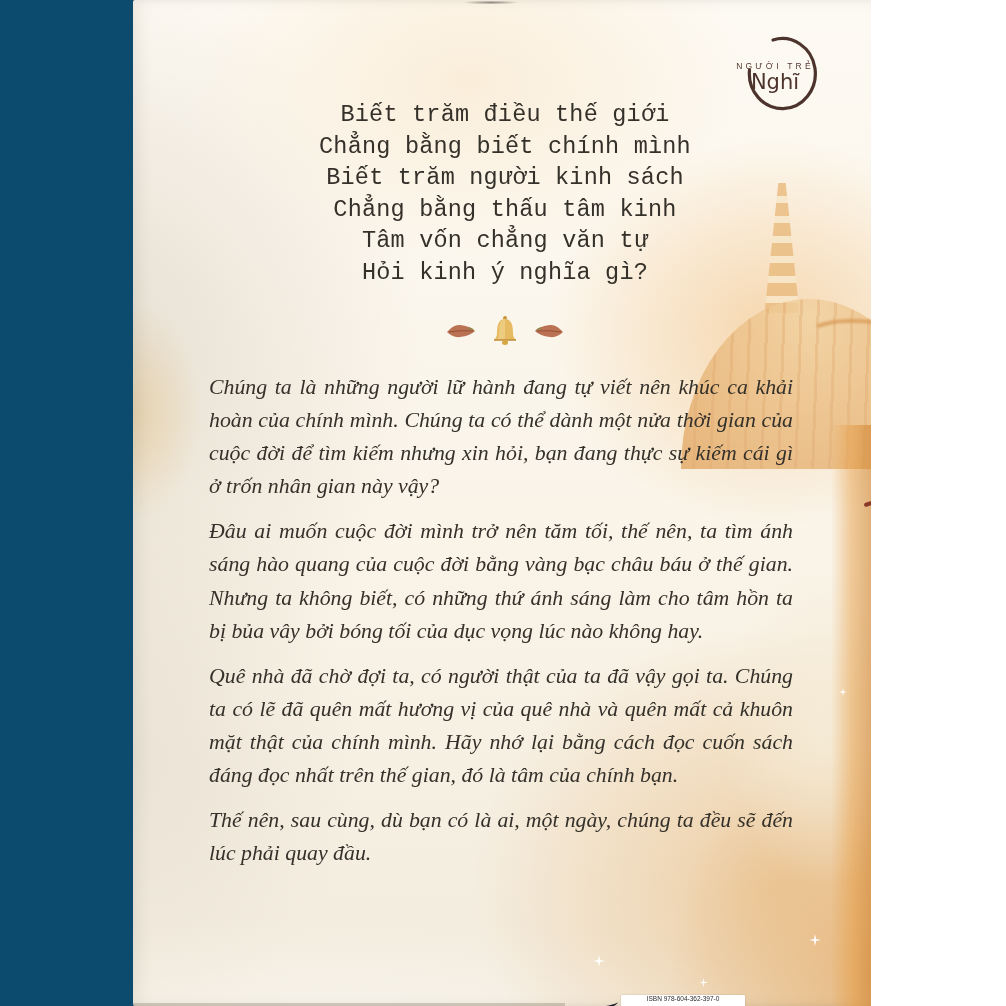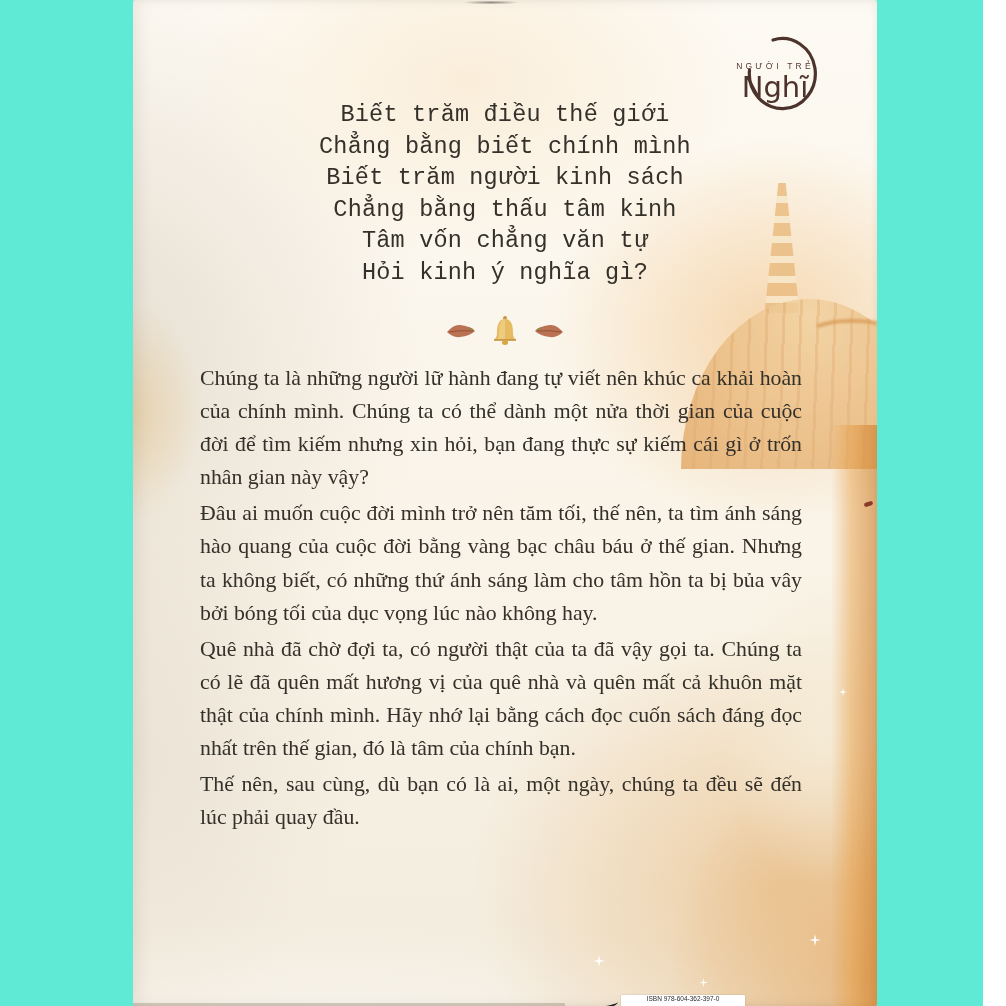--- a/index.html
+++ b/index.html
@@ -1,18 +1,18 @@
 <!DOCTYPE html>
 <html><head>
 <meta charset="utf-8">
 <style>
   html,body{margin:0;padding:0;background:#ffffff;}
   .stage{
-    position:relative;width:983px;height:1006px;overflow:hidden;
-    background:#5eead4;font-family:"Liberation Serif","DejaVu Serif",serif;
+    position:relative;width:871px;height:1006px;overflow:hidden;
+    background:#0c4a6e;font-family:"Liberation Serif","DejaVu Serif",serif;
   }
   
   .page{
     position:absolute;left:133px;top:0;width:744px;height:1006px;overflow:hidden;
     border-radius:2px;
     background:
       radial-gradient(400px 260px at 45% 8%,  rgba(250,236,214,.85), transparent 70%),
       radial-gradient(500px 600px at -5% 35%, rgba(213,203,187,.55), transparent 65%),
       radial-gradient(300px 380px at 2% 75%,  rgba(221,212,197,.45), transparent 70%),
       radial-gradient(95px 150px at 0% 41%,   rgba(238,193,110,.55), transparent 72%),
@@ -68,37 +68,37 @@
   
   .logo{position:absolute;left:572px;top:34px;width:140px;height:84px;color:#4c332b;}
   .logo-arc{position:absolute;left:40px;top:2px;width:72px;height:76px;}
   .logo-kicker{
     position:absolute;left:0;top:27px;width:140px;text-align:center;
     font-family:"Liberation Sans",sans-serif;font-size:8.5px;letter-spacing:3.2px;
     color:#553a30;white-space:nowrap;
   }
   .logo-title{
     position:absolute;left:0;top:36px;width:140px;text-align:center;
-    font-family:"DejaVu Sans",sans-serif;font-size:29px;color:#4c332b;font-weight:400;
+    font-family:"DejaVu Sans",sans-serif;font-size:21px;color:#4c332b;font-weight:400;
   }
   
   .poem{position:absolute;left:0;top:99px;width:744px;text-align:center;color:#34302a;}
   .poem-line{font-size:23.5px;line-height:31.5px;letter-spacing:.2px;font-family:Liberation Mono, monospace;}
   
   .divider{
     position:absolute;left:0;top:313px;width:744px;height:36px;
     display:flex;align-items:center;justify-content:center;gap:13px;
   }
   .divider svg{display:block;}
   
   .body-text{
     position:absolute;left:64px;top:359px;width:608px;color:#34302a;
     font-size:21.8px;line-height:33.1px;text-align:justify;
   }
-  .body-text p{margin:3px;}
+  .body-text p{margin:12px;font-style:italic;}
   
   .swoosh{
     position:absolute;left:427px;top:998px;width:58px;height:10px;
     border-bottom:3px solid #1d1d26;border-radius:50%;transform:rotate(-5deg);
   }
   .isbn-label{
     position:absolute;left:488px;top:995px;width:124px;height:12px;background:#ffffff;
     display:flex;align-items:flex-start;justify-content:center;
     font-family:"Liberation Sans",sans-serif;font-size:6.5px;color:#2a2a2a;
     border-radius:1px;box-shadow:0 0 2px rgba(0,0,0,.2);

